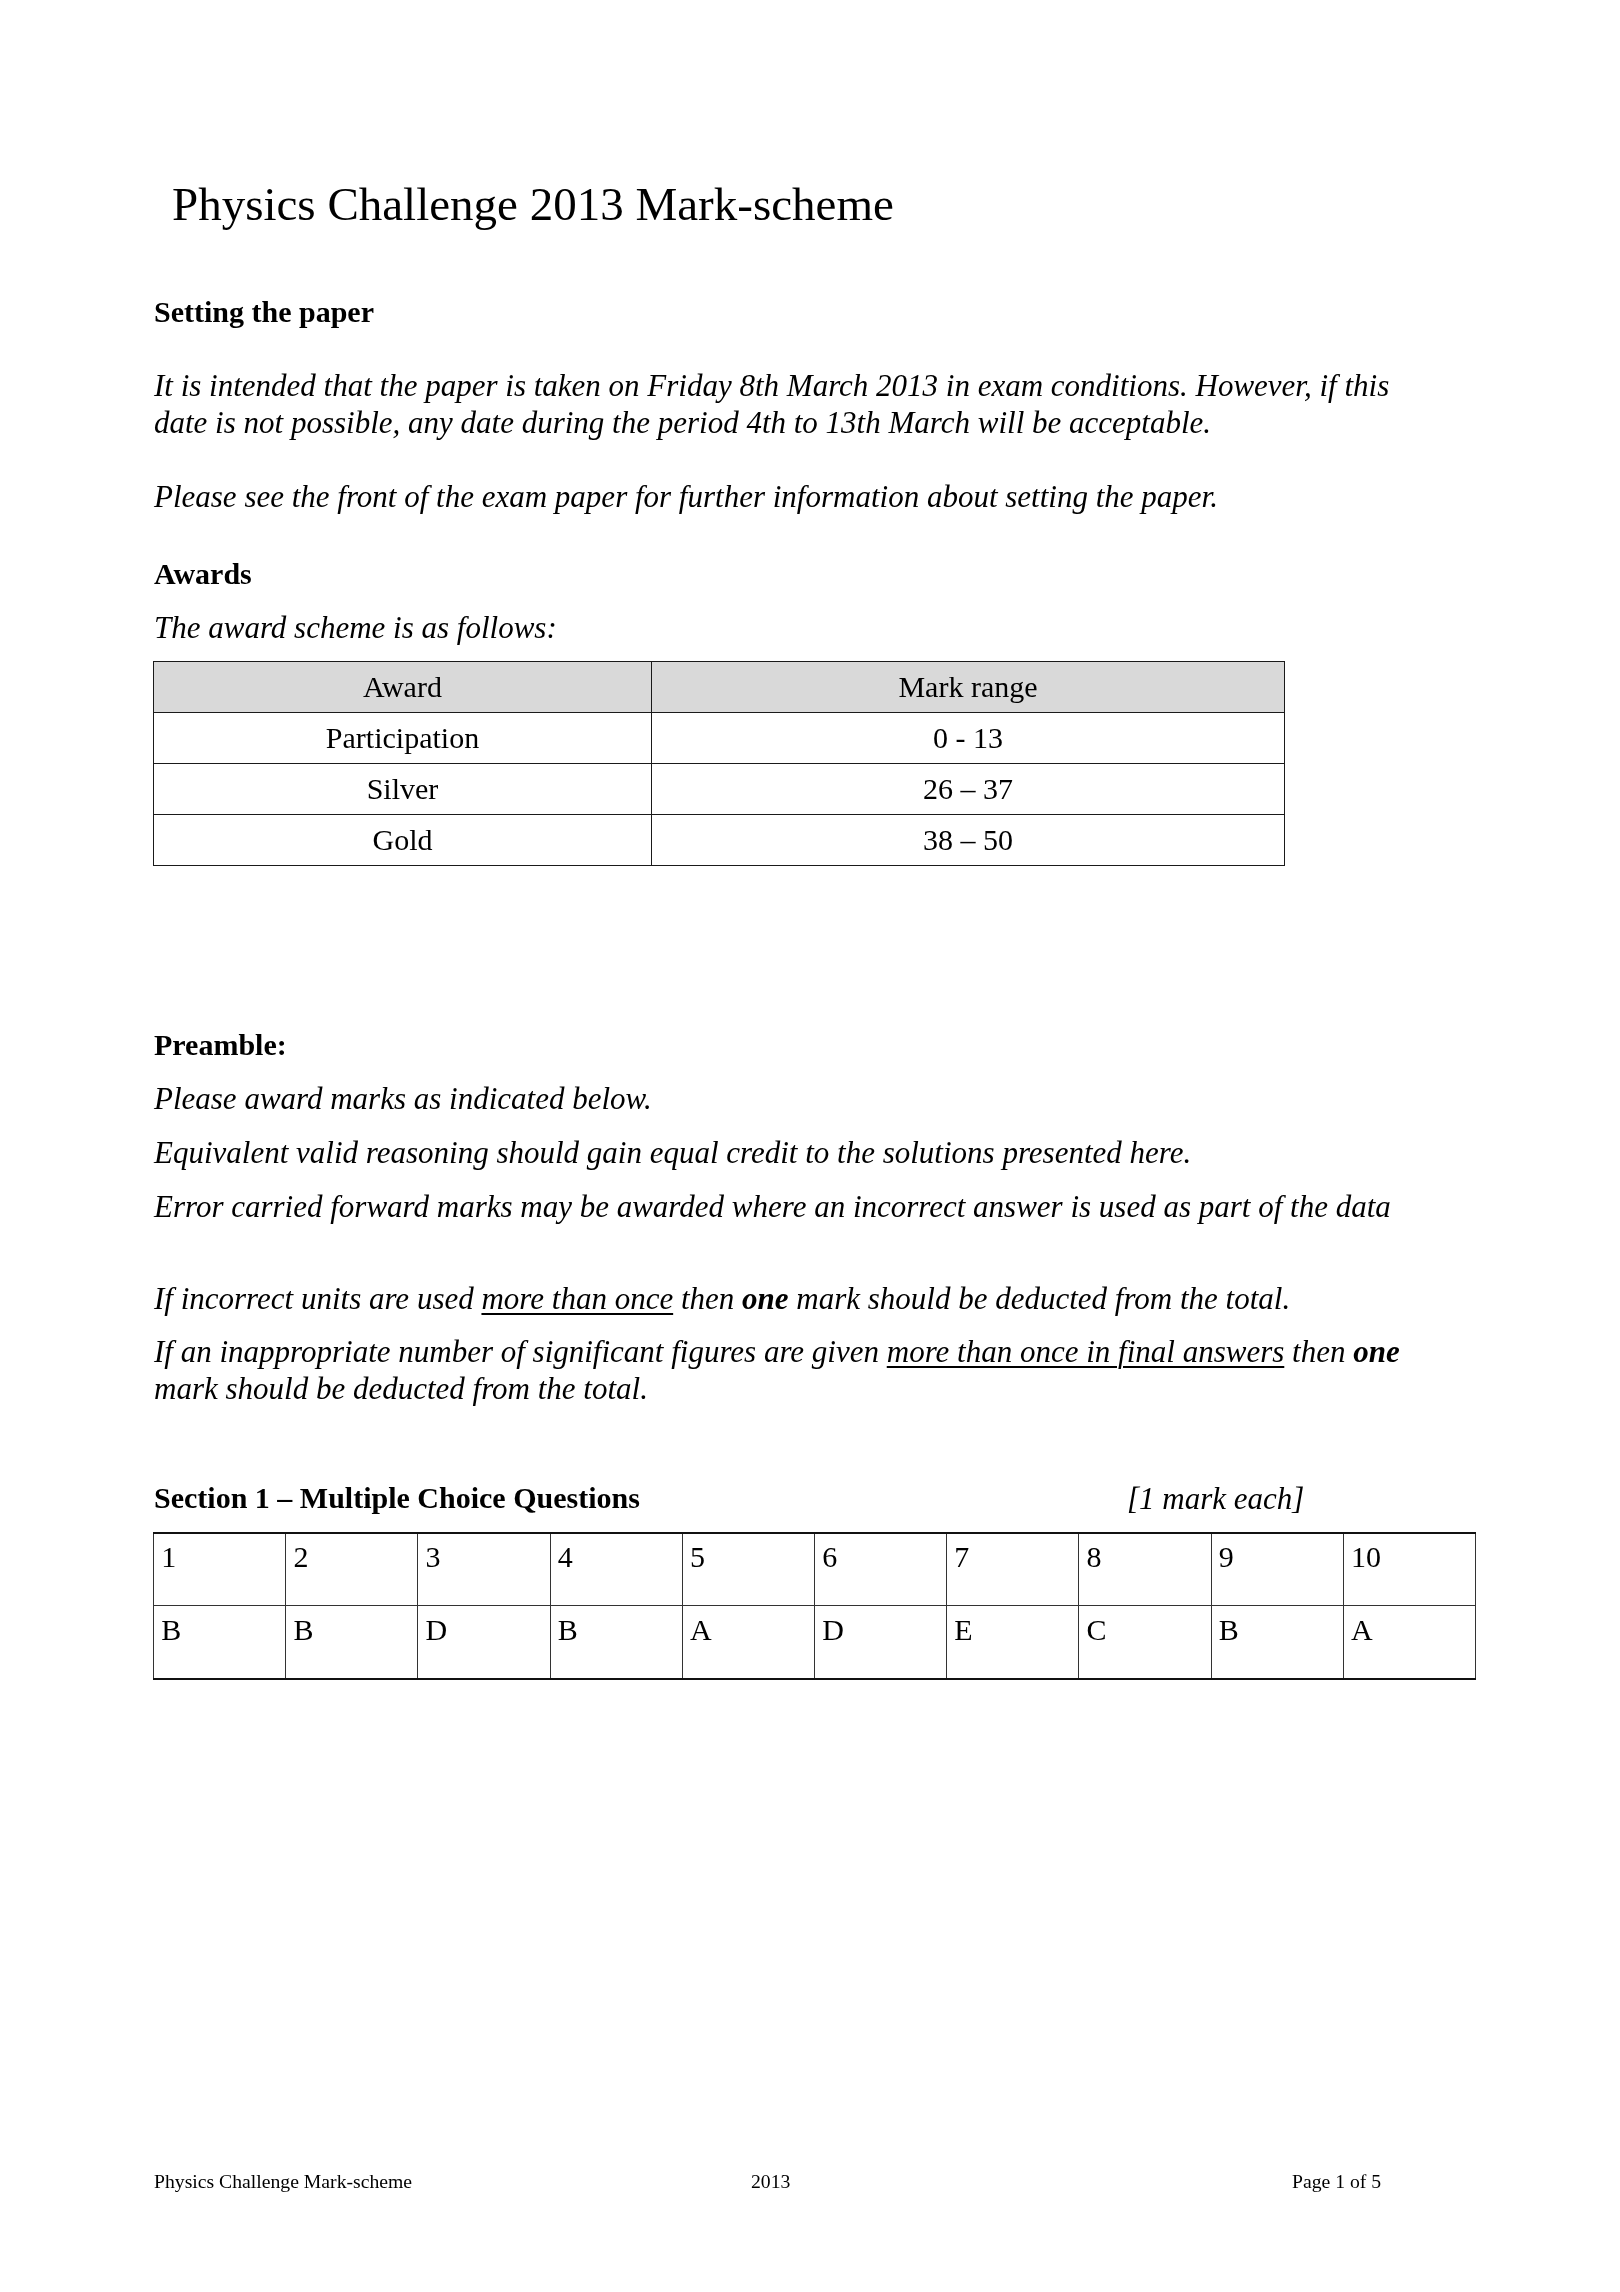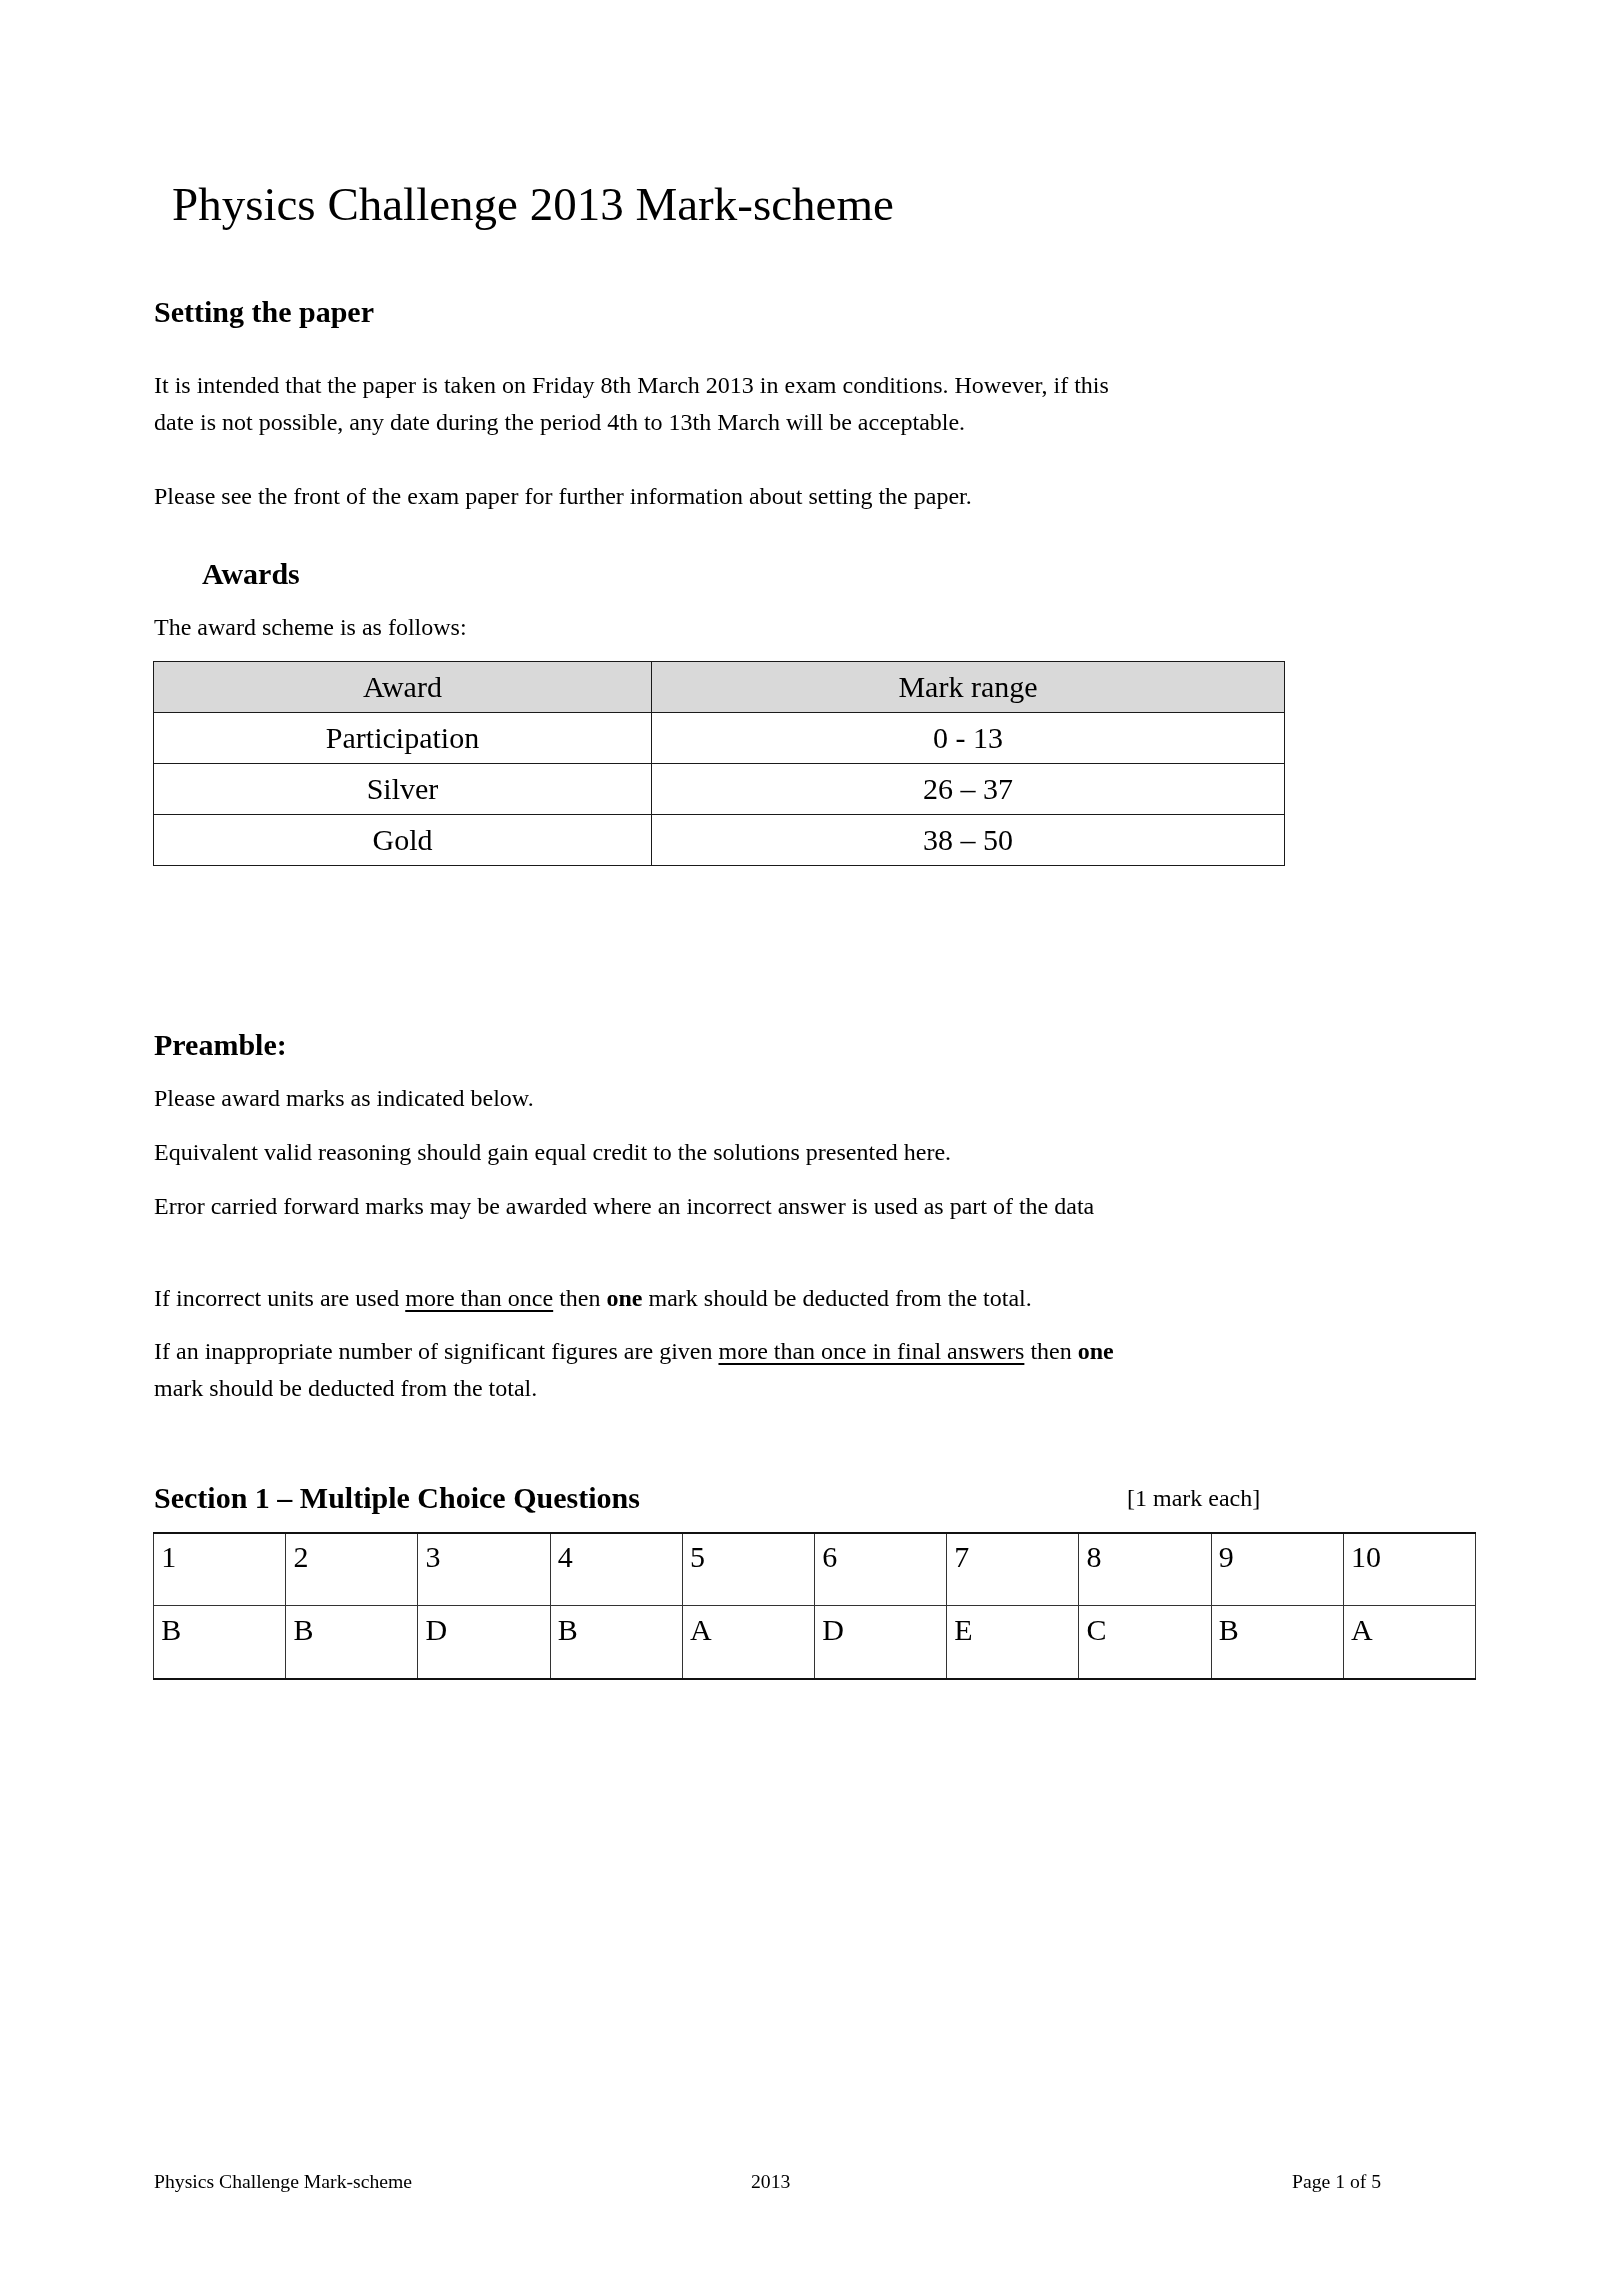--- a/index.html
+++ b/index.html
@@ -3,21 +3,21 @@
 <meta charset="utf-8">
 <style>
   html, body { margin: 0; padding: 0; background: #ffffff; }
   body {
     width: 1620px; height: 2293px; position: relative; overflow: hidden;
     font-family: "Liberation Serif", "DejaVu Serif", serif; color: #000;
   }
   .abs { position: absolute; white-space: nowrap; }
   .title { left: 172px; top: 176px; font-size: 47px; line-height: 57px; }
   .h2 { font-weight: bold; font-size: 30px; line-height: 36px; }
-  .body { font-size: 24px; line-height: 37px; }
+  .body { font-size: 31px; line-height: 37px; font-style: italic; }
   .line { display: block; white-space: nowrap; }
   u { text-decoration: underline; text-underline-offset: 3.6px; text-decoration-thickness: 1.8px; }
 
   
   .awards-table {
     position: absolute; left: 153px; top: 661px; width: 1132px;
     border-collapse: collapse; font-size: 30px;
   }
   .awards-table th, .awards-table td {
     border: 1.8px solid #1a1a1a; height: 50px; padding: 0; text-align: center;
@@ -45,21 +45,21 @@
 
 <div class="abs title">Physics Challenge 2013 Mark-scheme</div>
 
 <div class="abs h2" style="left:154px; top:294px;">Setting the paper</div>
 <div class="abs body" style="left:154px; top:367px;">
   <span class="line">It is intended that the paper is taken on Friday 8th March 2013 in exam conditions. However, if this</span>
   <span class="line">date is not possible, any date during the period 4th to 13th March will be acceptable.</span>
 </div>
 <div class="abs body" style="left:154px; top:478px;">Please see the front of the exam paper for further information about setting the paper.</div>
 
-<div class="abs h2" style="left:154px; top:556px;margin-left:48px;">Awards</div>
+<div class="abs h2" style="left:154px; top:556px;">Awards</div>
 <div class="abs body" style="left:154px; top:609px;">The award scheme is as follows:</div>
 
 <table class="awards-table">
   <thead>
     <tr>
       <th class="c1">Award</th>
       <th>Mark range</th>
     </tr>
   </thead>
   <tbody>

